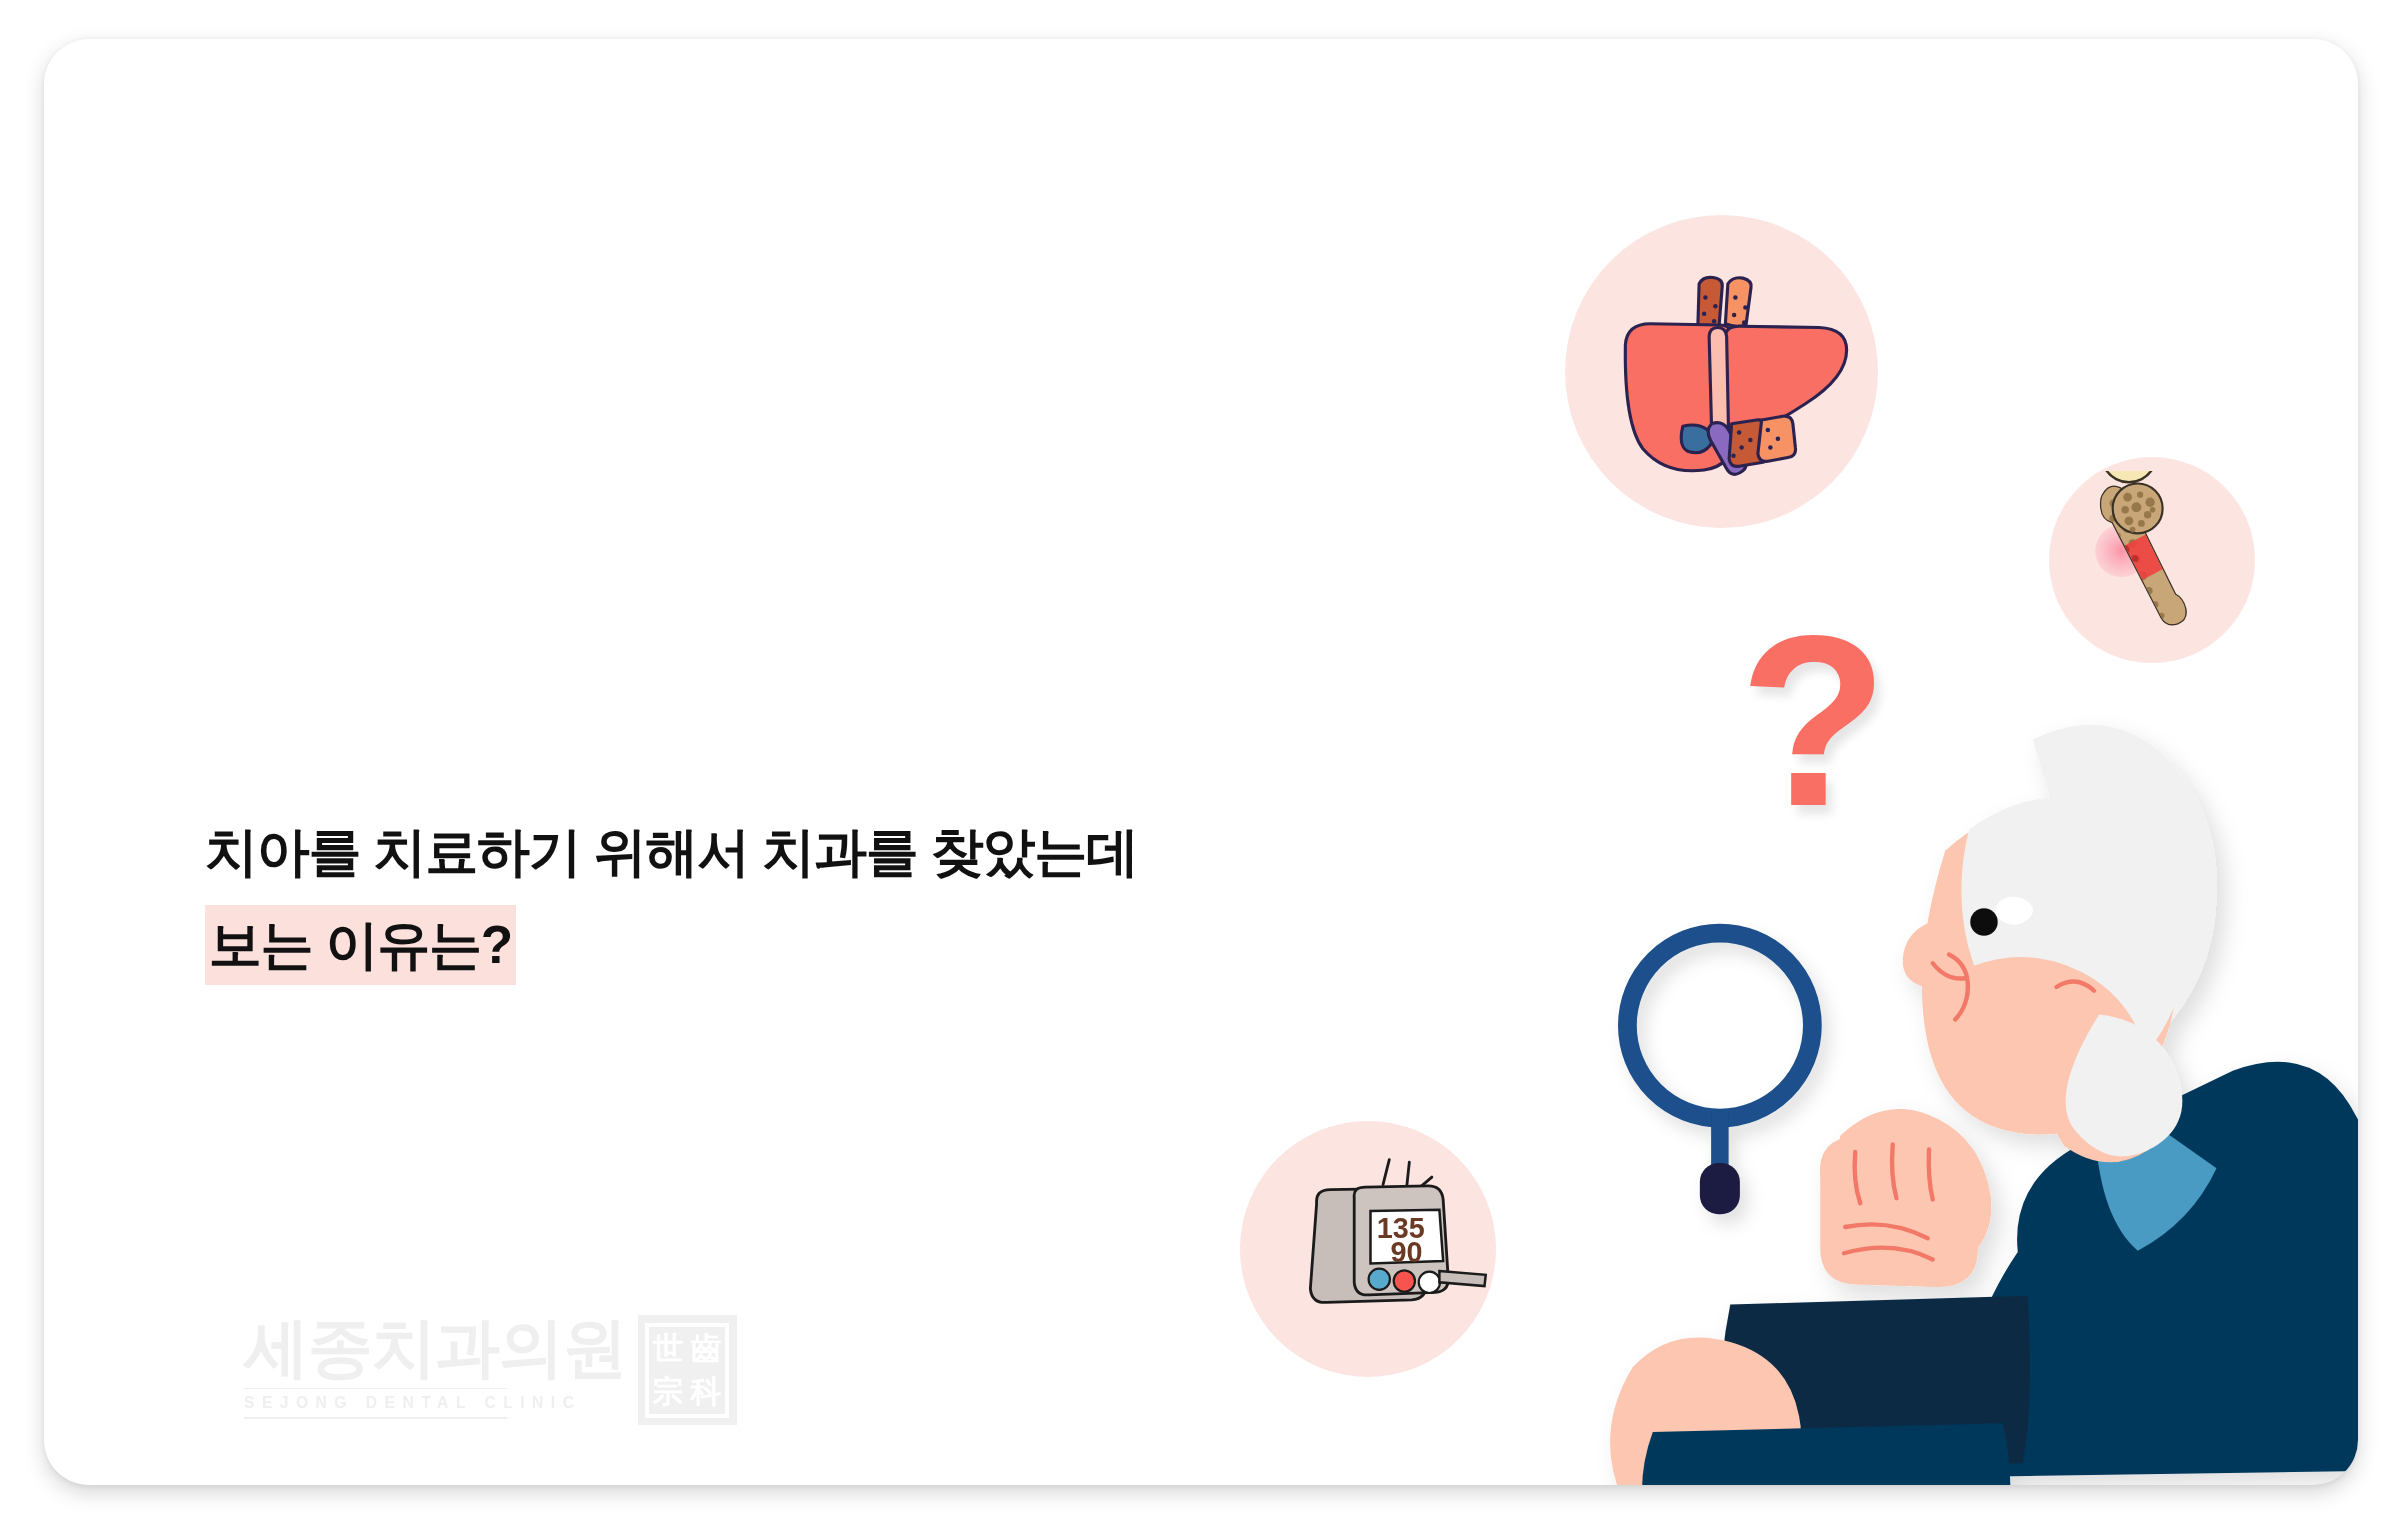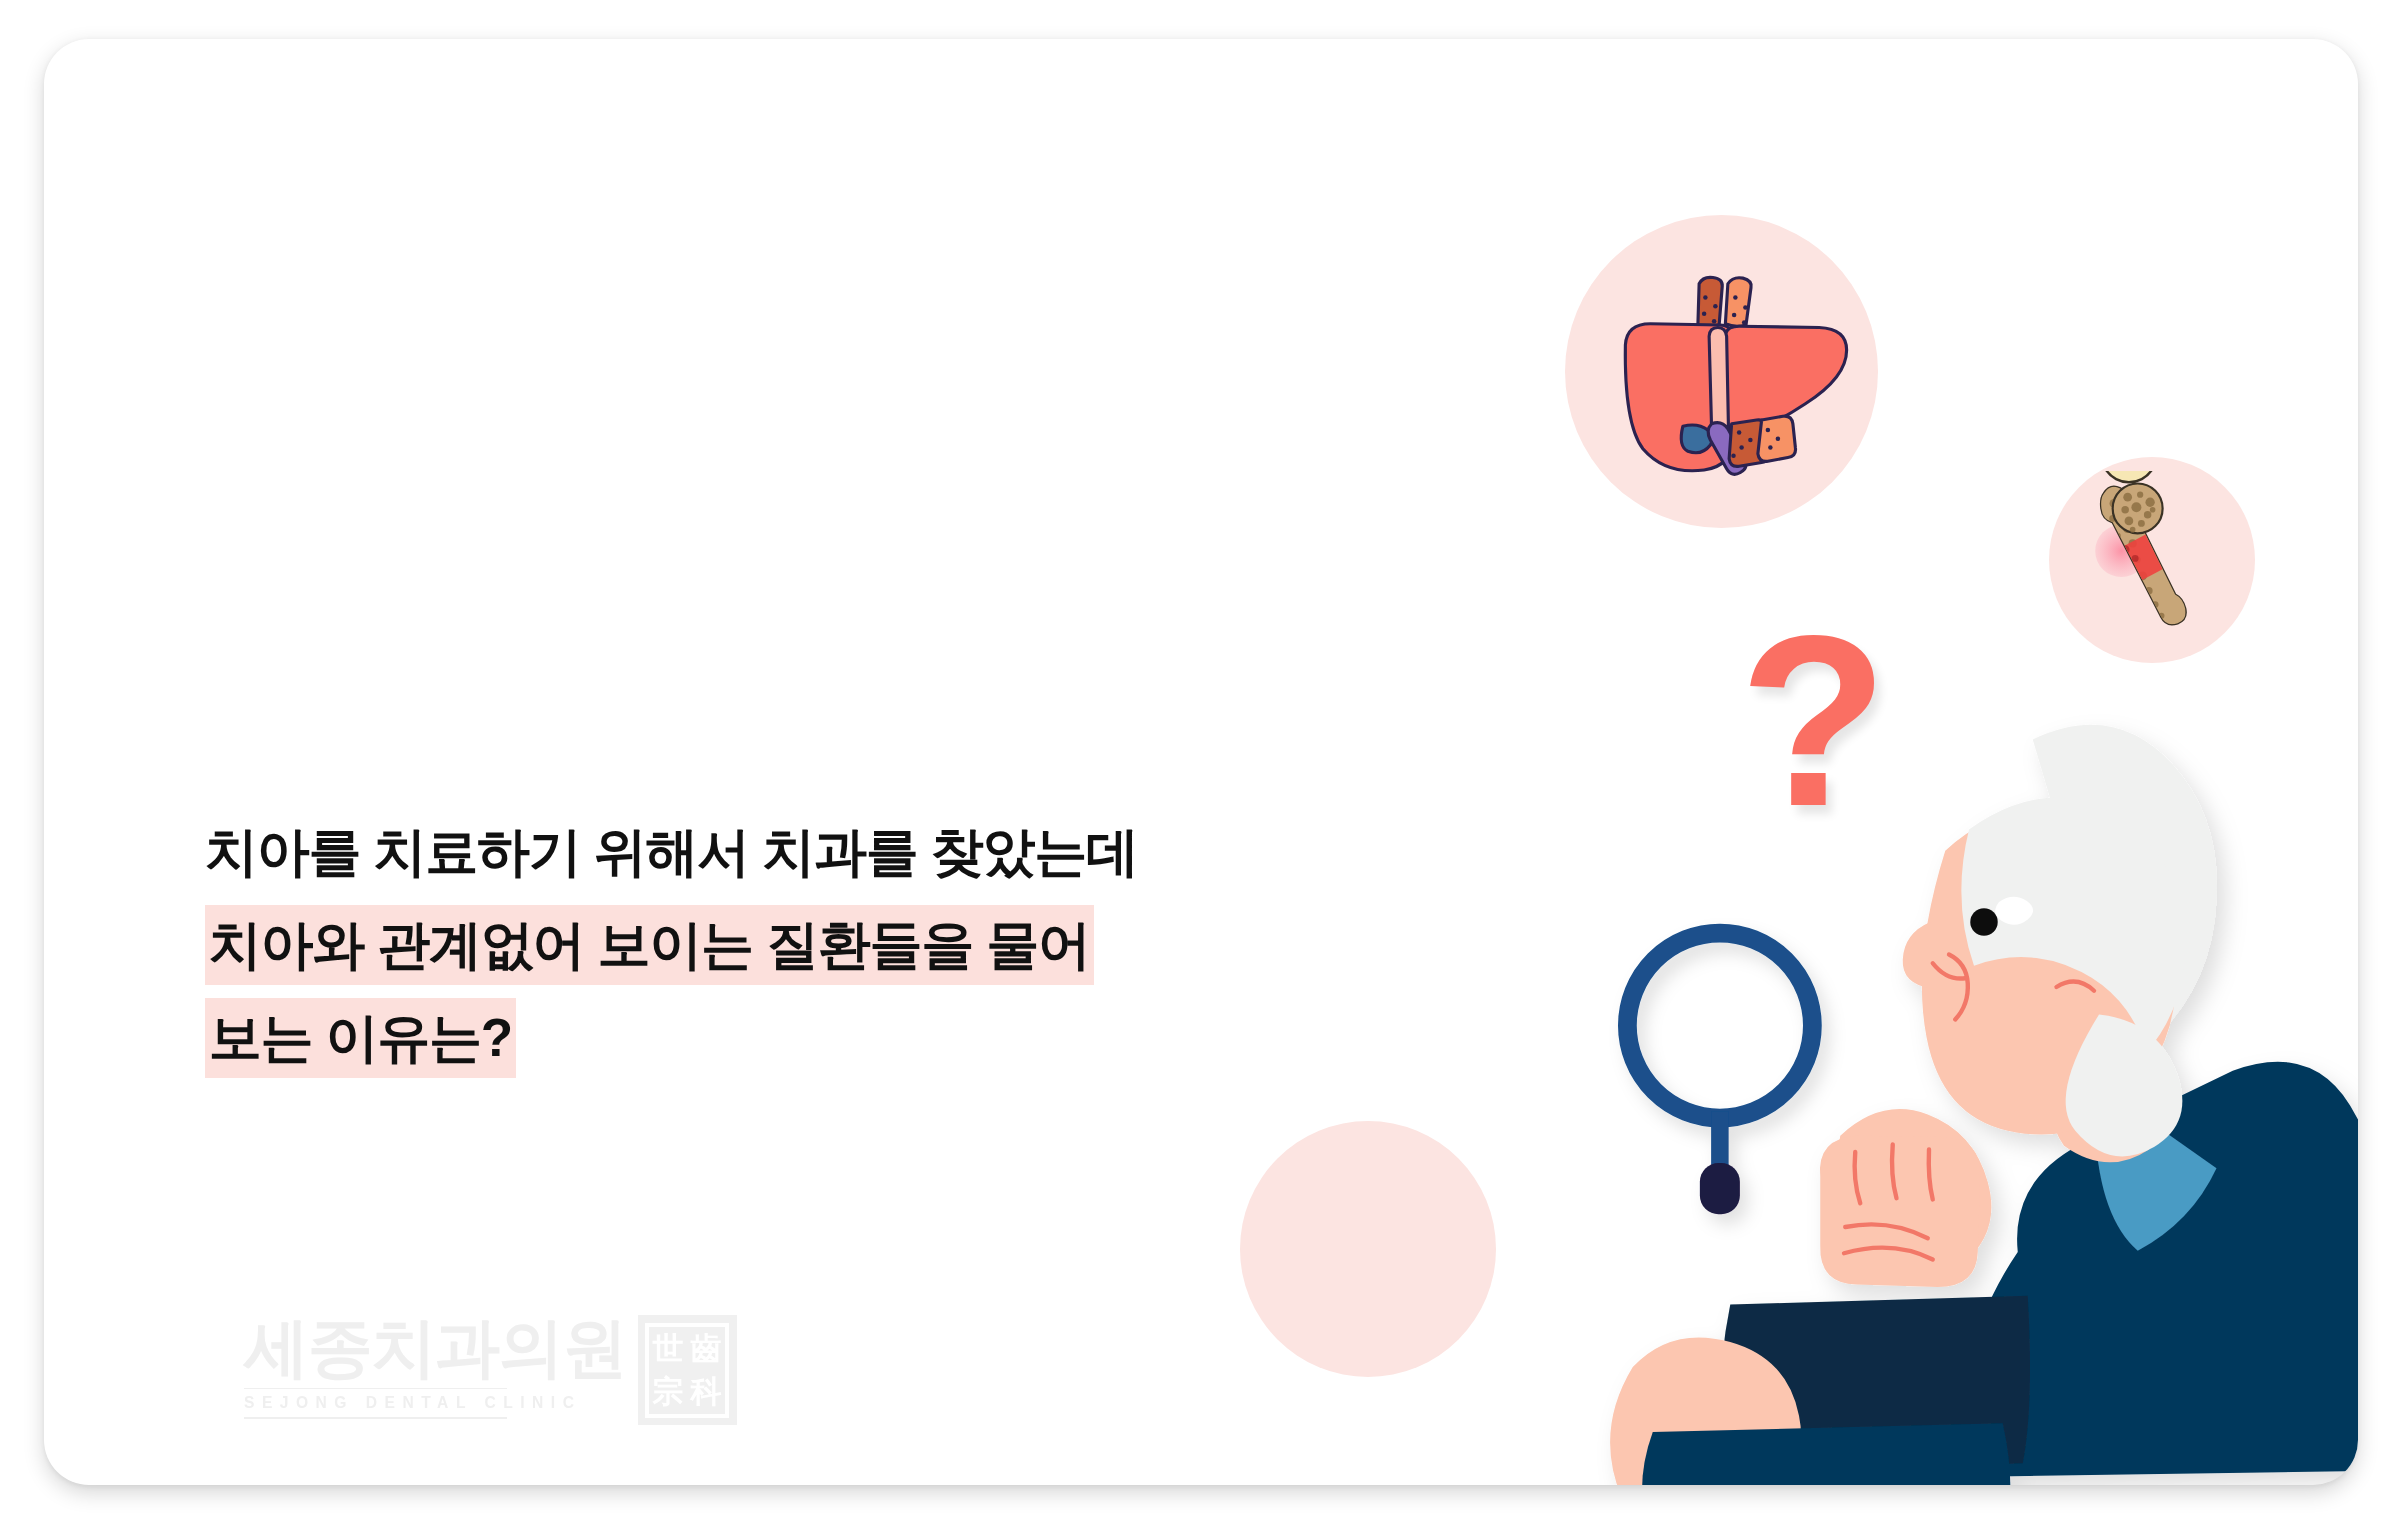--- a/index.html
+++ b/index.html
@@ -216,20 +216,44 @@
               <circle cx="128" cy="70" r="6"></circle>
             <circle cx="98" cy="80" r="7"></circle>
               <circle cx="118" cy="84" r="5.5"></circle>
             <circle cx="136" cy="62" r="4.5"></circle>
               <circle cx="104" cy="94" r="4.5"></circle>
           </g>
         </g>
       </svg>
     </div>
 
+    <div class="art art-bp">
+      <svg viewBox="0 0 380 380" width="238" height="238">
+        <g stroke="#1B1B1B" stroke-width="4.5" stroke-linecap="round">
+
+          <line x1="216" y1="52" x2="206" y2="92"></line>
+          <line x1="248" y1="56" x2="244" y2="94"></line>
+          <line x1="284" y1="80" x2="256" y2="104"></line>
+        </g>
+
+        <path d="M100 122 q-2 -22 22 -22 l120 -2 q24 0 26 24 l6 128 q2 24 -22 26 l-136 4 q-24 2 -26 -22 z" fill="#C7BEBA" stroke="#1B1B1B" stroke-width="4.5"></path>
+
+        <path d="M160 112 q-2 -16 18 -16 l100 -2 q22 0 24 22 l8 124 q2 22 -20 24 l-106 4 q-22 2 -24 -20 z" fill="#CDC4C0" stroke="#1B1B1B" stroke-width="4.5"></path>
+
+        <path d="M186 134 l110 -2 l6 82 l-116 4 z" fill="#FFFFFF" stroke="#1B1B1B" stroke-width="4"></path>
+        <text x="196" y="178" font-family="Liberation Sans, sans-serif" font-size="46" font-weight="700" fill="#6B3A24">135</text>
+        <text x="218" y="216" font-family="Liberation Sans, sans-serif" font-size="46" font-weight="700" fill="#6B3A24">90</text>
+
+        <circle cx="200" cy="243" r="17" fill="#57AACB" stroke="#1B1B1B" stroke-width="3.5"></circle>
+        <circle cx="240" cy="246" r="17" fill="#F8544F" stroke="#1B1B1B" stroke-width="3.5"></circle>
+        <circle cx="280" cy="248" r="17" fill="#FFFFFF" stroke="#1B1B1B" stroke-width="3.5"></circle>
+
+        <path d="M296 230 l74 6 l-2 18 l-72 -6 z" fill="#C7BEBA" stroke="#1B1B1B" stroke-width="4"></path>
+      </svg>
+    </div>
 
     <div class="man">
       <svg viewBox="0 0 1300 1320" width="813" height="825">
         <defs>
           <filter id="softSh" x="-20%" y="-20%" width="150%" height="150%">
             <feDropShadow dx="14" dy="18" stdDeviation="18" flood-color="#000" flood-opacity="0.13"></feDropShadow>
           </filter>
         </defs>
         <g filter="url(#softSh)">
 
@@ -297,23 +321,20 @@
         </g>
       </svg>
     </div>
 
     <div class="qmark">?</div>
 
 
     <div class="body-copy">
       <span class="bc-line">
         <span>치아를 치료하기 위해서 치과를 찾았는데</span>
-      </span>
-      <span class="bc-line">
-        <span class="hi">치아와 관계없어 보이는 질환들을 물어</span>
       </span>
       <span class="bc-line">
         <span class="hi">보는 이유는?</span>
       </span>
     </div>
 
     <div class="logo">
       <div class="logo-left">
         <div class="logo-ko">세종치과의원</div>
         <div class="logo-rule"></div>

